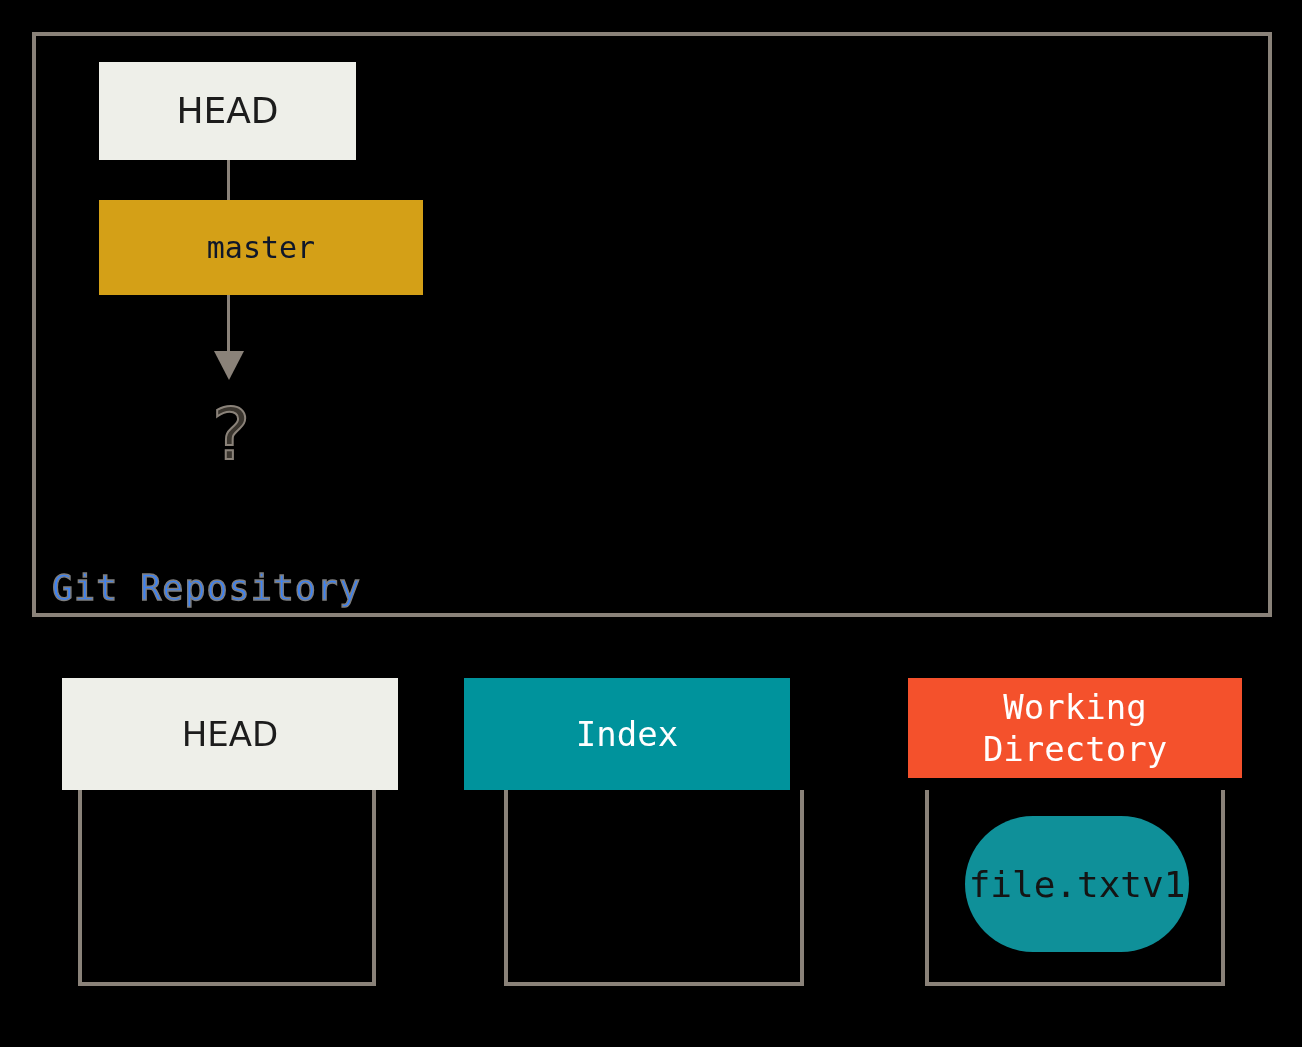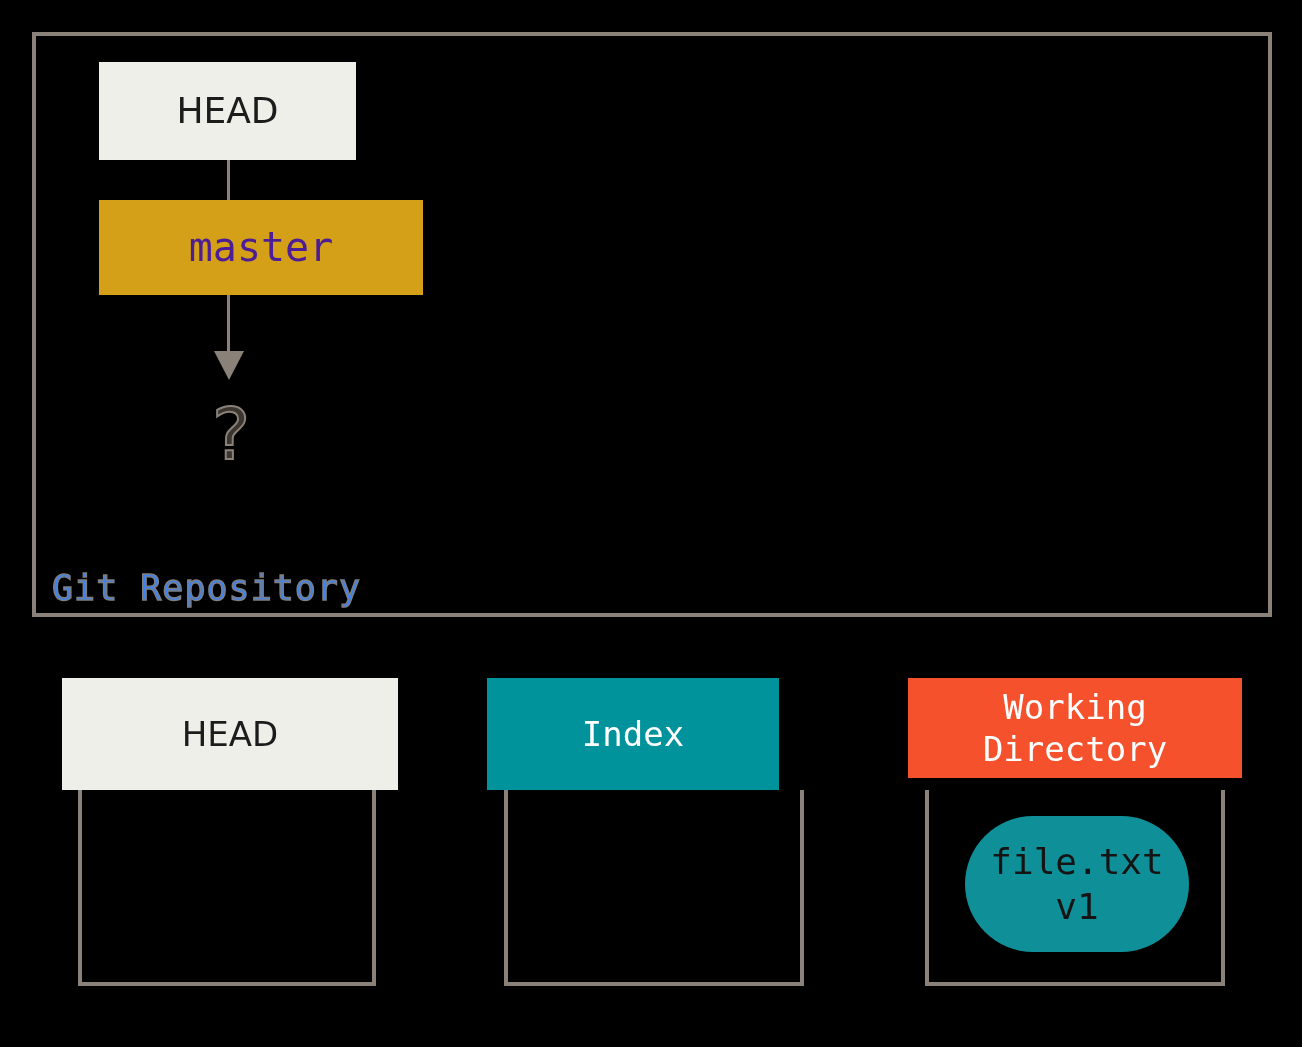--- a/index.html
+++ b/index.html
@@ -59,23 +59,23 @@
     color: #1c1c1c;
     font-family: "DejaVu Sans", "Liberation Sans", sans-serif;
     font-size: 36px;
   }
   .node-master {
     left: 99px;
     top: 200px;
     width: 324px;
     height: 95px;
     background: #d4a017;
-    color: #4c1d95;
-    font-family: "DejaVu Sans Mono", "Liberation Mono", monospace;
-    font-size: 40px;
+    color: #0f172a;
+    font-family: "DejaVu Sans Mono", "Liberation Mono", monospace;
+    font-size: 30px;
   }
 
   
   .conn {
     position: absolute;
     background: #8a8279;
   }
   .conn-head-master {
     left: 227px;
     top: 160px;
@@ -134,21 +134,21 @@
   }
 
   .col-head-header {
     left: 62px;  top: 678px;  width: 336px; height: 112px;
     background: #eeefe9; color: #1c1c1c;
     font-family: "DejaVu Sans", "Liberation Sans", sans-serif;
   }
   .col-head-body   { left: 78px;  top: 790px;  width: 298px; height: 196px; }
 
   .col-index-header {
-    left: 487px; top: 678px;  width: 292px; height: 112px;
+    left: 464px; top: 678px;  width: 326px; height: 112px;
     background: #00939c; color: #ffffff;
     font-family: "DejaVu Sans Mono", "Liberation Mono", monospace;
   }
   .col-index-body  { left: 504px; top: 790px;  width: 300px; height: 196px; }
 
   .col-wd-header {
     left: 908px; top: 678px;  width: 334px; height: 100px;
     background: #f4512c; color: #ffffff;
     font-family: "DejaVu Sans Mono", "Liberation Mono", monospace;
   }
@@ -158,21 +158,21 @@
   .blob {
     position: absolute;
     left: 965px;
     top: 816px;
     width: 224px;
     height: 136px;
     border-radius: 68px;
     background: #0f9099;
     color: #141414;
     display: flex;
-    flex-direction: column;
+    flex-direction: row;
     align-items: center;
     justify-content: center;
     text-align: center;
     font-family: "DejaVu Sans Mono", "Liberation Mono", monospace;
     font-size: 36px;
     line-height: 1.25;
   }
 </style>
 </head>
 <body>

